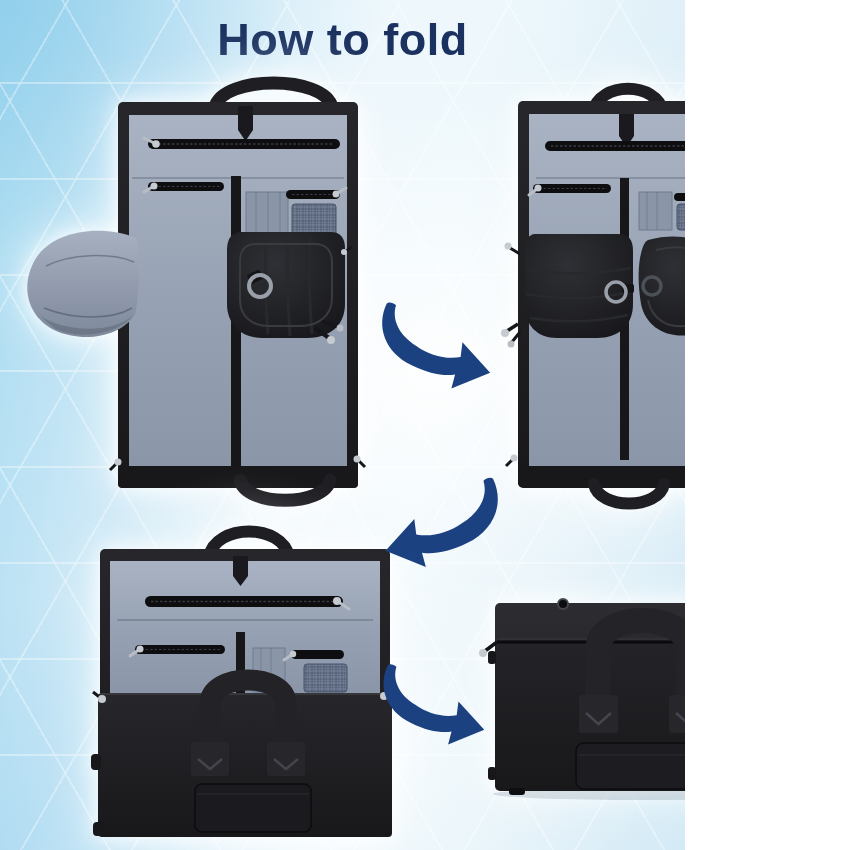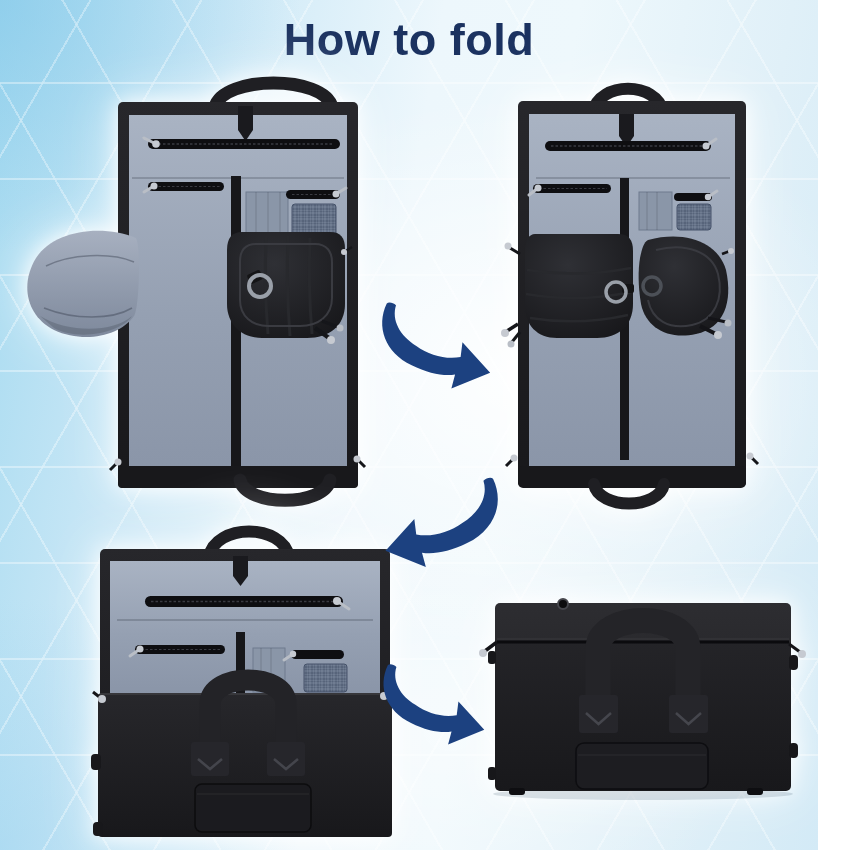--- a/index.html
+++ b/index.html
@@ -1,17 +1,17 @@
 <!DOCTYPE html>
 <html style="--c-title: #1b3260; --c-arrow: #1c4180; --c-bg-left: #a5daf0; --c-bg-center: #edf7fc; --c-bg-right: #d3eaf6; --c-bag-black: #202024; --c-lining-gray: #97a2b4; --c-mesh-gray: #57647a; --c-zipper-black: #0e0e11; --c-metal-silver: #c6cad1;"><head>
 <meta charset="utf-8">
 <style>
   html,body{margin:0;padding:0;background:#fff;}
   .stage{
-    position:relative;width:818px;height:850px;overflow:hidden;
+    position:relative;width:685px;height:850px;overflow:hidden;
     font-family:"Liberation Sans",sans-serif;
     background:
       radial-gradient(ellipse 520px 400px at 64% 44%, rgba(255,255,255,0.92), rgba(255,255,255,0) 70%),
       radial-gradient(ellipse 420px 320px at 55% 86%, rgba(255,255,255,0.55), rgba(255,255,255,0) 70%),
       radial-gradient(ellipse 430px 360px at 0% 0%, rgba(128,198,232,0.55), rgba(128,198,232,0) 70%),
       radial-gradient(ellipse 430px 360px at 0% 100%, rgba(150,208,238,0.45), rgba(150,208,238,0) 70%),
       linear-gradient(100deg, var(--c-bg-left,#a5daf0) 0%, #c9e7f6 20%, var(--c-bg-center,#edf7fc) 46%, #eef8fc 60%, #e0f0f8 82%, var(--c-bg-right,#d3eaf6) 100%);
   }
   .tri-pattern{
     position:absolute;inset:0;pointer-events:none;opacity:.5;

